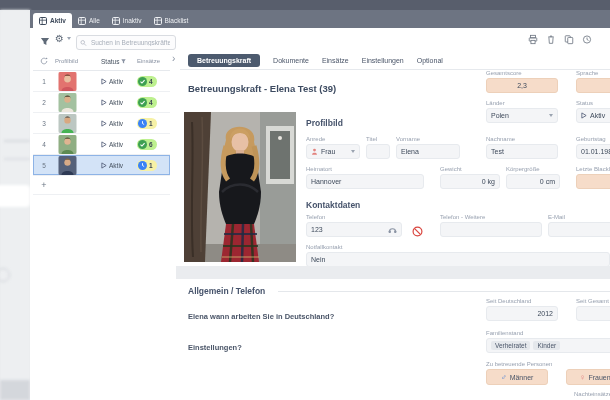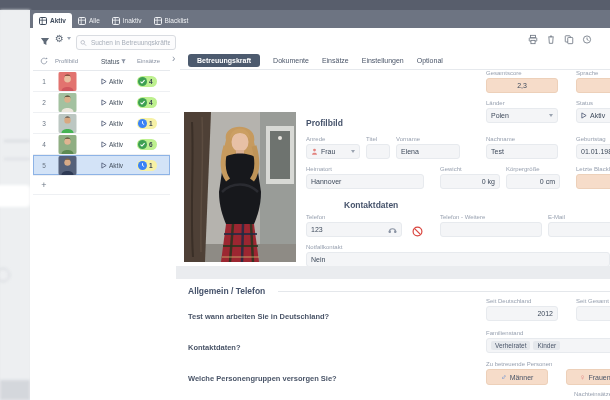--- a/index.html
+++ b/index.html
@@ -321,20 +321,21 @@
   <span class="chev">›</span>
 
   <div class="dtabs">
     <span class="dtab on">Betreuungskraft</span>
     <span class="dtab">Dokumente</span>
     <span class="dtab">Einsätze</span>
     <span class="dtab">Einstellungen</span>
     <span class="dtab">Optional</span>
   </div>
 
+  <div class="dtitle">Betreuungskraft - Elena Test (39)</div>
 
   <div class="fld" style="left:486px;top:70px;width:72px;">
     <div class="lab">Gesamtscore</div>
     <div class="box peach center">
         <span>2,3</span>
       </div>
   </div>
   <div class="fld" style="left:576px;top:70px;width:50px;">
     <div class="lab">Sprache</div>
     <div class="box peach">
@@ -443,21 +444,21 @@
         <span>0 cm</span>
       </div>
   </div>
   <div class="fld" style="left:576px;top:166px;width:52px;">
     <div class="lab">Letzte Blacklist</div>
     <div class="box peach">
         <span></span>
       </div>
   </div>
 
-  <div class="sect" style="left:306px;top:200px;margin-left:38px;">Kontaktdaten</div>
+  <div class="sect" style="left:306px;top:200px;">Kontaktdaten</div>
 
   <div class="fld" style="left:306px;top:214px;width:96px;">
     <div class="lab">Telefon</div>
     <div class="box">
       <span>123</span>
       <span class="grow"></span>
       <svg width="9" height="9" viewBox="0 0 12 12">
           <path d="M2,8.5 C2,4 10,4 10,8.5" fill="none" stroke="#8a93a3" stroke-width="1.4" stroke-linecap="round"></path>
           <rect x="0.8" y="7.2" width="3" height="3.4" rx="1" fill="#8a93a3"></rect>
           <rect x="8.2" y="7.2" width="3" height="3.4" rx="1" fill="#8a93a3"></rect>
@@ -487,44 +488,43 @@
     <div class="box">
         <span>Nein</span>
       </div>
   </div>
 
   <div class="grayband"></div>
 
   <div class="sect" style="left:188px;top:286px;">Allgemein / Telefon</div>
   <div class="sectline" style="left:278px;top:291px;width:332px;"></div>
 
-  <div class="q" style="left:188px;top:312px;">Test wann arbeiten Sie in Deutschland?</div>
+  <div class="q" style="left:188px;top:312px;">Elena wann arbeiten Sie in Deutschland?</div>
   <div class="fld" style="left:486px;top:298px;width:72px;">
     <div class="lab">Seit Deutschland</div>
     <div class="box right">
         <span>2012</span>
       </div>
   </div>
   <div class="fld" style="left:576px;top:298px;width:52px;">
     <div class="lab">Seit Gesamt</div>
     <div class="box">
         <span></span>
       </div>
   </div>
 
-  <div class="q" style="left:188px;top:343px;">Kontaktdaten?</div>
+  <div class="q" style="left:188px;top:343px;">Einstellungen?</div>
   <div class="fld" style="left:486px;top:330px;width:136px;">
     <div class="lab">Familienstand</div>
     <div class="box">
       <span class="chip">Verheiratet</span>
       <span class="chip">Kinder</span>
     </div>
   </div>
 
-  <div class="q" style="left:188px;top:374px;">Welche Personengruppen versorgen Sie?</div>
   <div class="lab abs" style="left:486px;top:361px;">Zu betreuende Personen</div>
   <div class="pbtn" style="left:486px;top:369px;width:62px;">
     <span class="male">♂</span>
     <span>Männer</span>
   </div>
   <div class="pbtn" style="left:566px;top:369px;width:58px;">
     <span class="female">♀</span>
     <span>Frauen</span>
   </div>
   <div class="lab abs" style="left:574px;top:391px;">Nachteinsätze</div>

